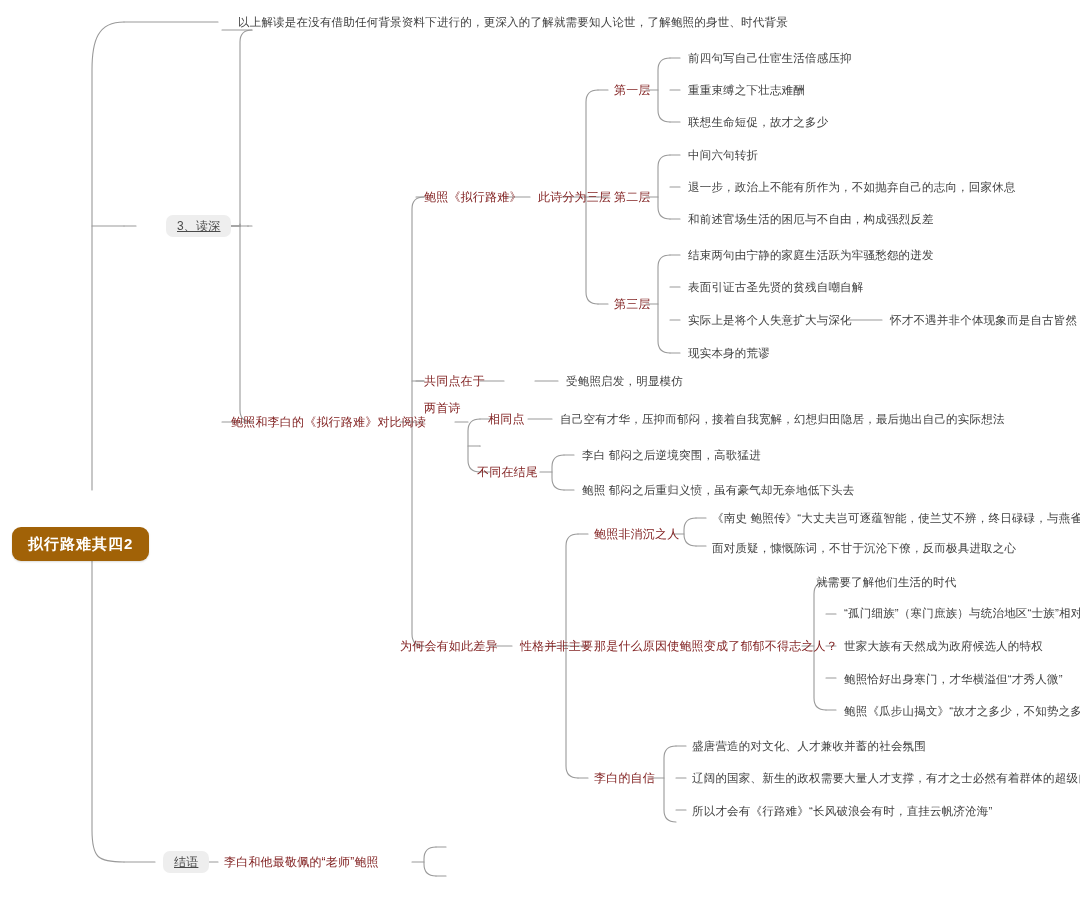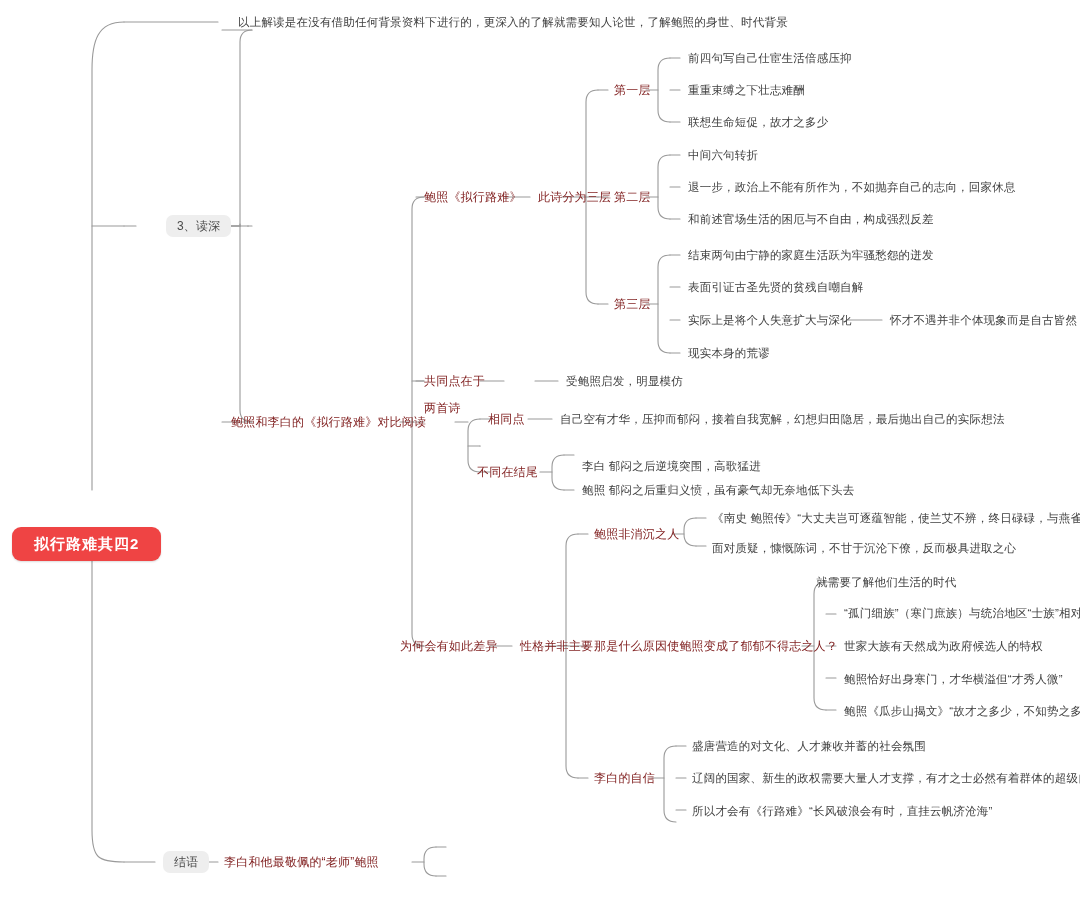--- a/index.html
+++ b/index.html
@@ -26,35 +26,36 @@
   }
   .node {
     position: absolute;
     white-space: nowrap;
     font-size: 11.5px;
     line-height: 14px;
     letter-spacing: 0.2px;
     transform: translateY(-50%);
   }
   .node.root {
-    background: #ef4444;
+    background: #a16207;
     color: #ffffff;
     font-size: 15px;
     font-weight: bold;
-    padding: 10px 22px;
+    padding: 10px 16px;
     border-radius: 9px;
     letter-spacing: 1px;
     box-shadow: 0 1px 2px rgba(0,0,0,0.14);
   }
   .node.chip {
     background: #eeeeee;
     color: #4a4a4a;
     padding: 4px 11px;
     border-radius: 7px;
     font-size: 12px;
+    text-decoration: underline;
   }
   .node.lead {
     font-size: 12px;
     color: #7f1d1d;
   }
   .node.leaf {
     font-size: 11.5px;
     color: #3f3f3f;
   }
 </style>
@@ -208,21 +209,21 @@
 
   <div class="node lead" style="left:231px; top:422px;">鲍照和李白的《拟行路难》对比阅读</div>
 
   <div class="node lead" style="left:424px; top:381px;">共同点在于</div>
   <div class="node leaf" style="left:566px; top:381px;">受鲍照启发，明显模仿</div>
 
   <div class="node lead" style="left:424px; top:408px;">两首诗</div>
   <div class="node lead" style="left:488px; top:419px;">相同点</div>
   <div class="node leaf" style="left:560px; top:419px;">自己空有才华，压抑而郁闷，接着自我宽解，幻想归田隐居，最后抛出自己的实际想法</div>
   <div class="node lead" style="left:477px; top:472px;">不同在结尾</div>
-  <div class="node leaf" style="left:582px; top:466px;text-align:right;">李白 郁闷之后逆境突围，高歌猛进</div>
+  <div class="node leaf" style="left:582px; top:455px;text-align:right;">李白 郁闷之后逆境突围，高歌猛进</div>
   <div class="node leaf" style="left:582px; top:490px;">鲍照 郁闷之后重归义愤，虽有豪气却无奈地低下头去</div>
 
   <div class="node lead" style="left:400px; top:646px;">为何会有如此差异</div>
   <div class="node lead" style="left:520px; top:646px;">性格并非主要</div>
 
   <div class="node lead" style="left:594px; top:534px;">鲍照非消沉之人</div>
   <div class="node leaf" style="left:712px; top:518px;">《南史 鲍照传》“大丈夫岂可逐蕴智能，使兰艾不辨，终日碌碌，与燕雀相随乎！”</div>
   <div class="node leaf" style="left:712px; top:548px;">面对质疑，慷慨陈词，不甘于沉沦下僚，反而极具进取之心</div>
 
   <div class="node lead" style="left:594px; top:646px;">那是什么原因使鲍照变成了郁郁不得志之人？</div>

